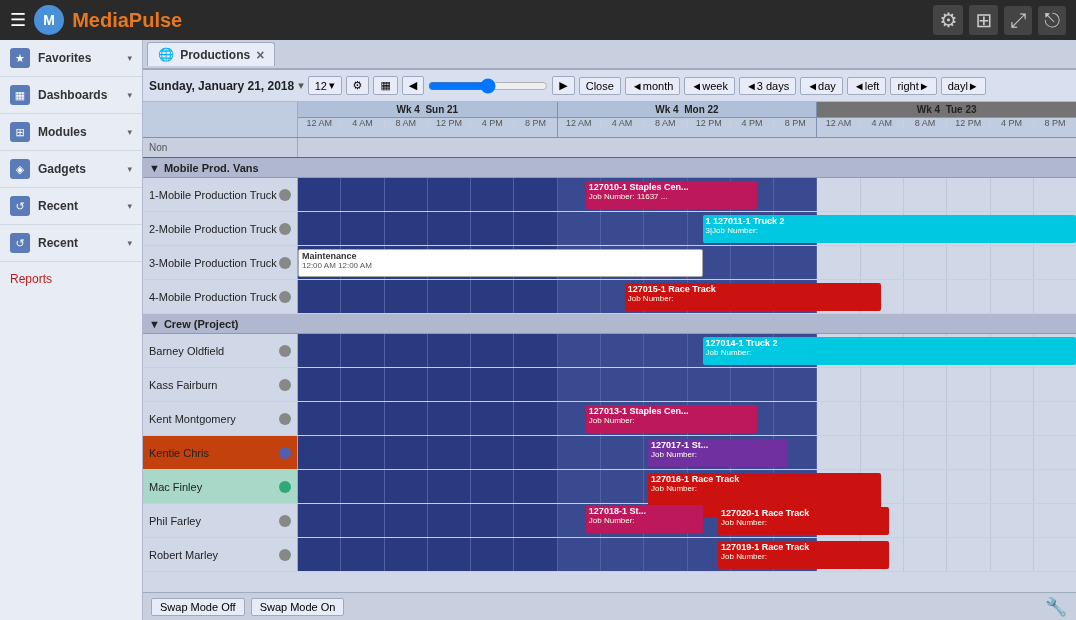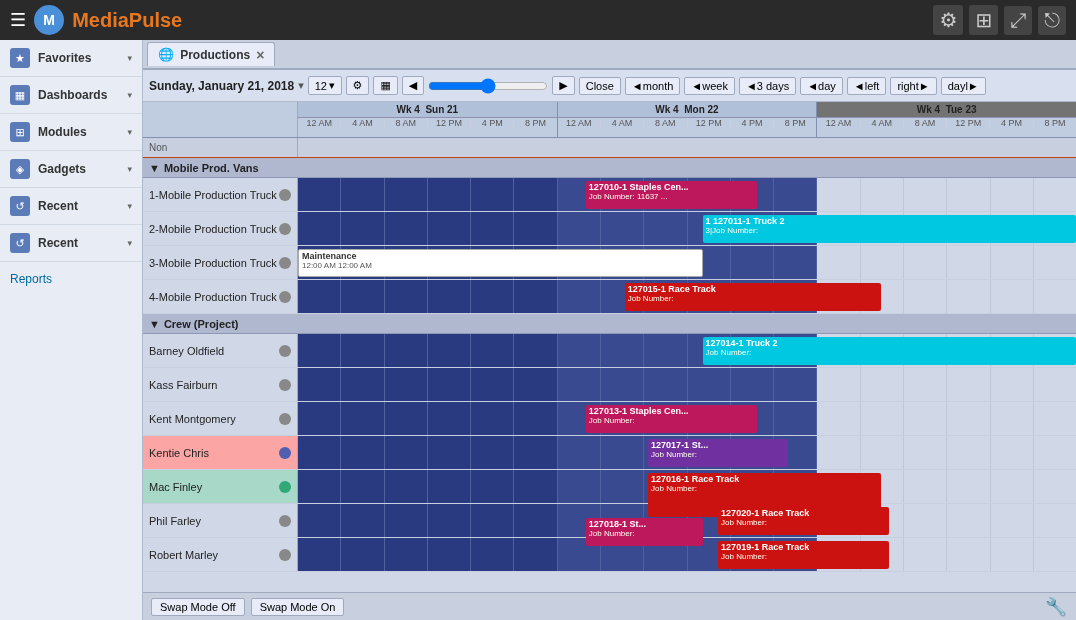--- a/index.html
+++ b/index.html
@@ -38,21 +38,21 @@
       padding: 8px 10px;
       cursor: pointer;
       border-bottom: 1px solid #d0d8e4;
       gap: 8px;
       font-size: 12px;
       color: #333;
     }
     .sidebar-item .si-icon { width: 20px; height: 20px; background: #5a7ab8; border-radius: 3px; display: flex; align-items: center; justify-content: center; color: white; font-size: 11px; flex-shrink: 0; }
     .sidebar-item .si-label { flex: 1; font-weight: bold; }
     .sidebar-item .si-arrow { color: #666; font-size: 9px; }
-    .sidebar-reports { padding: 8px 10px; color: #0369a1; font-size: 12px; cursor: pointer; margin-top: 2px; }
+    .sidebar-reports { padding: 8px 10px; color: #b91c1c; font-size: 12px; cursor: pointer; margin-top: 2px; }
 
     
     #content { flex: 1; display: flex; flex-direction: column; overflow: hidden; }
 
     
     #tabbar {
       background: #c8d0e0;
       height: 30px;
       display: flex;
       align-items: center;
@@ -535,21 +535,21 @@
             <div style="flex:1; background:#d0d8e8; border-right:1px solid #c0c8d8;"></div>
             <div style="flex:1; background:#d0d8e8;"></div>
             <div class="event-block ev-blue" style="left:37%; width:22%; top:3px; height:28px;">
               <div class="ev-title">127013-1 Staples Cen...</div>
               <div class="ev-sub">Job Number:</div>
             </div>
           </div>
         </div>
 
         <div class="tl-row" style="background:#c8d0f8;">
-          <div class="tl-row-label" style="background:#fca5a5;">
+          <div class="tl-row-label" style="background:#c2410c;">
             <span>Kentie Chris</span>
             <span class="toggle" style="background:#5060b0;"></span>
           </div>
           <div class="tl-cells">
             <div style="flex:1; background:#2a3a80; border-right:1px solid #5060a0;"></div>
             <div style="flex:1; background:#2a3a80; border-right:1px solid #5060a0;"></div>
             <div style="flex:1; background:#2a3a80; border-right:1px solid #5060a0;"></div>
             <div style="flex:1; background:#2a3a80; border-right:1px solid #5060a0;"></div>
             <div style="flex:1; background:#2a3a80; border-right:1px solid #5060a0;"></div>
             <div style="flex:1; background:#2a3a80; border-right:1px solid #5060a0;"></div>
@@ -620,21 +620,21 @@
             <div style="flex:1; background:#3a4a90; border-right:1px solid #5060a0;"></div>
             <div style="flex:1; background:#3a4a90; border-right:1px solid #5060a0;"></div>
             <div style="flex:1; background:#3a4a90; border-right:1px solid #5060a0;"></div>
             <div style="flex:1; background:#3a4a90; border-right:1px solid #5060a0;"></div>
             <div style="flex:1; background:#d0d8e8; border-right:1px solid #c0c8d8;"></div>
             <div style="flex:1; background:#d0d8e8; border-right:1px solid #c0c8d8;"></div>
             <div style="flex:1; background:#d0d8e8; border-right:1px solid #c0c8d8;"></div>
             <div style="flex:1; background:#d0d8e8; border-right:1px solid #c0c8d8;"></div>
             <div style="flex:1; background:#d0d8e8; border-right:1px solid #c0c8d8;"></div>
             <div style="flex:1; background:#d0d8e8;"></div>
-            <div class="event-block ev-blue" style="left:37%; width:15%; top:14px; height:28px;">
+            <div class="event-block ev-blue" style="left:37%; width:15%; top:1px; height:28px;">
               <div class="ev-title">127018-1 St...</div>
               <div class="ev-sub">Job Number:</div>
             </div>
             <div class="event-block ev-red" style="left:54%; width:22%; top:3px; height:28px;">
               <div class="ev-title">127020-1 Race Track</div>
               <div class="ev-sub">Job Number:</div>
             </div>
           </div>
         </div>
 

